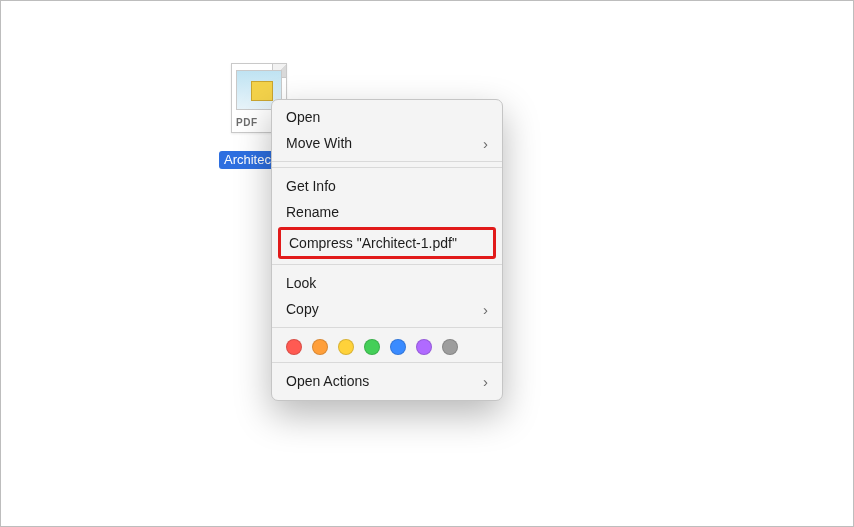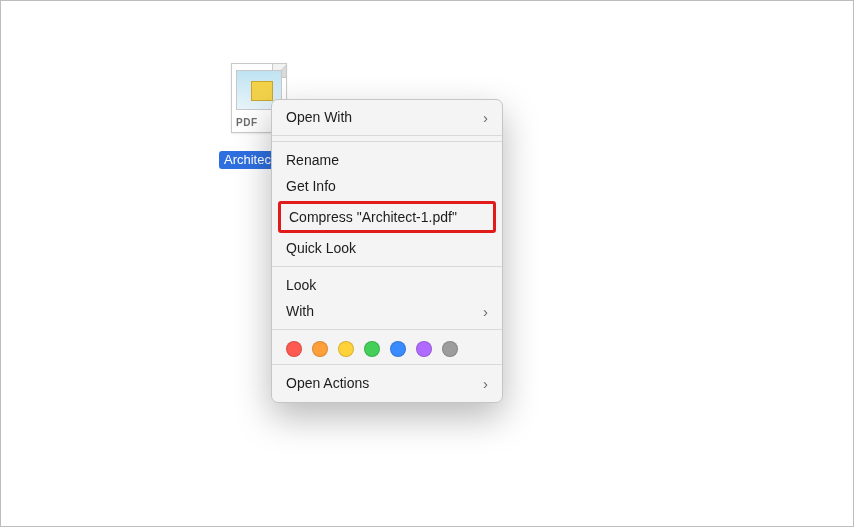--- a/index.html
+++ b/index.html
@@ -139,49 +139,49 @@
   <div class="file-icon">
     <div class="dog-ear"></div>
     <div class="thumb"></div>
     <div class="pdf-label">PDF</div>
   </div>
   <div class="file-name">Architect-1.pdf</div>
 </div>
 
 <div class="ctx">
   <div class="item">
-    <span>Open With</span>
+    <span>Open</span>
+  </div>
+  <div class="item">
+    <span>Move With</span>
     <span class="chev">›</span>
   </div>
 
   <div class="sep"></div>
 
 
   <div class="sep"></div>
 
   <div class="item">
+    <span>Get Info</span>
+  </div>
+  <div class="item">
     <span>Rename</span>
-  </div>
-  <div class="item">
-    <span>Get Info</span>
   </div>
   <div class="item highlight">
     <span>Compress "Architect-1.pdf"</span>
   </div>
-  <div class="item">
-    <span>Quick Look</span>
-  </div>
 
   <div class="sep"></div>
 
   <div class="item">
     <span>Look</span>
   </div>
   <div class="item">
-    <span>With</span>
+    <span>Copy</span>
     <span class="chev">›</span>
   </div>
 
   <div class="sep"></div>
 
   <div class="tags-row">
     <div class="tag-dot tag-red"></div>
     <div class="tag-dot tag-orange"></div>
     <div class="tag-dot tag-yellow"></div>
     <div class="tag-dot tag-green"></div>

